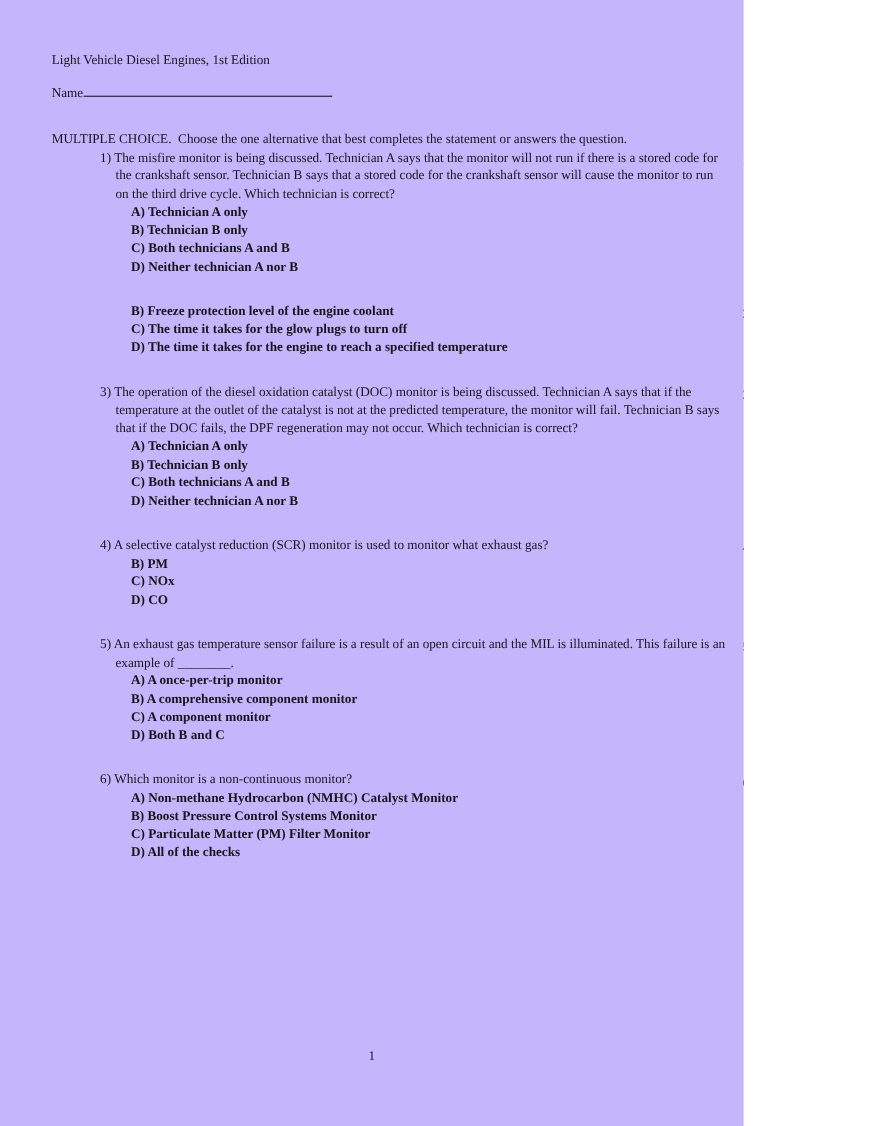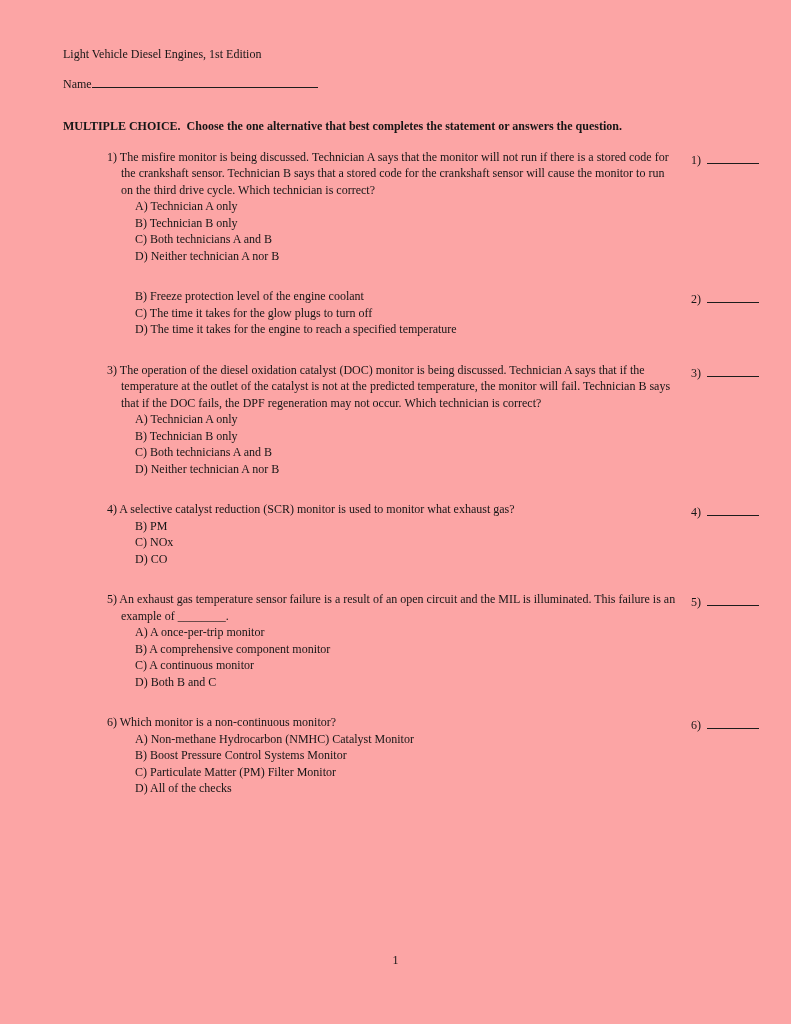--- a/index.html
+++ b/index.html
@@ -1,55 +1,55 @@
 <!DOCTYPE html>
 <html><head>
 <meta charset="utf-8">
 <style>
   html, body { margin: 0; padding: 0; background: #ffffff; }
   .page {
     position: relative;
-    width: 791px;
+    width: 676px;
     height: 1024px;
-    background: #fca5a5;
+    background: #c4b5fd;
     box-sizing: border-box;
-    padding: 46px 45px 0 63px;
+    padding: 46px 45px 0 47px;
     font-family: "Liberation Serif", "DejaVu Serif", serif;
     font-size: 12px;
     line-height: 16.5px;
     color: #161616;
     overflow: hidden;
   }
   .hdr-title, .hdr-sub { display: block; }
   .name-row { margin-top: 11px; }
   .name-line {
     display: inline-block;
     width: 226px;
     height: 13px;
     border-bottom: 1.4px solid #1c1c1c;
     vertical-align: baseline;
   }
   .instruction {
     margin-top: 26px;
-    font-weight: bold;
+    font-weight: normal;
     white-space: pre-wrap;
   }
-  .questions { margin-top: 14px; }
+  .questions { }
   .question {
     position: relative;
     padding-left: 44px;
     margin-bottom: 24px;
   }
   .q-body { width: 572px; }
   .q-stem {
     padding-left: 14px;
     text-indent: -14px;
   }
   .q-num { white-space: nowrap; }
-  .option { padding-left: 28px; }
+  .option { padding-left: 28px; font-weight: bold; }
   .opt-label { white-space: nowrap; }
   .answer-slot {
     position: absolute;
     left: 628px;
     top: 1px;
     white-space: nowrap;
   }
   .answer-blank {
     display: inline-block;
     width: 52px;
@@ -122,21 +122,21 @@
         <div class="option"><span class="opt-label">D)</span> <span>CO</span></div>
       </div>
       <div class="answer-slot"><span>4)</span><span class="answer-blank"></span></div>
     </div>
 
     <div class="question">
       <div class="q-body">
         <div class="q-stem"><span class="q-num">5)</span> <span>An exhaust gas temperature sensor failure is a result of an open circuit and the MIL is illuminated. This failure is an example of ________.</span></div>
         <div class="option"><span class="opt-label">A)</span> <span>A once-per-trip monitor</span></div>
         <div class="option"><span class="opt-label">B)</span> <span>A comprehensive component monitor</span></div>
-        <div class="option"><span class="opt-label">C)</span> <span>A continuous monitor</span></div>
+        <div class="option"><span class="opt-label">C)</span> <span>A component monitor</span></div>
         <div class="option"><span class="opt-label">D)</span> <span>Both B and C</span></div>
       </div>
       <div class="answer-slot"><span>5)</span><span class="answer-blank"></span></div>
     </div>
 
     <div class="question">
       <div class="q-body">
         <div class="q-stem"><span class="q-num">6)</span> <span>Which monitor is a non-continuous monitor?</span></div>
         <div class="option"><span class="opt-label">A)</span> <span>Non-methane Hydrocarbon (NMHC) Catalyst Monitor</span></div>
         <div class="option"><span class="opt-label">B)</span> <span>Boost Pressure Control Systems Monitor</span></div>

